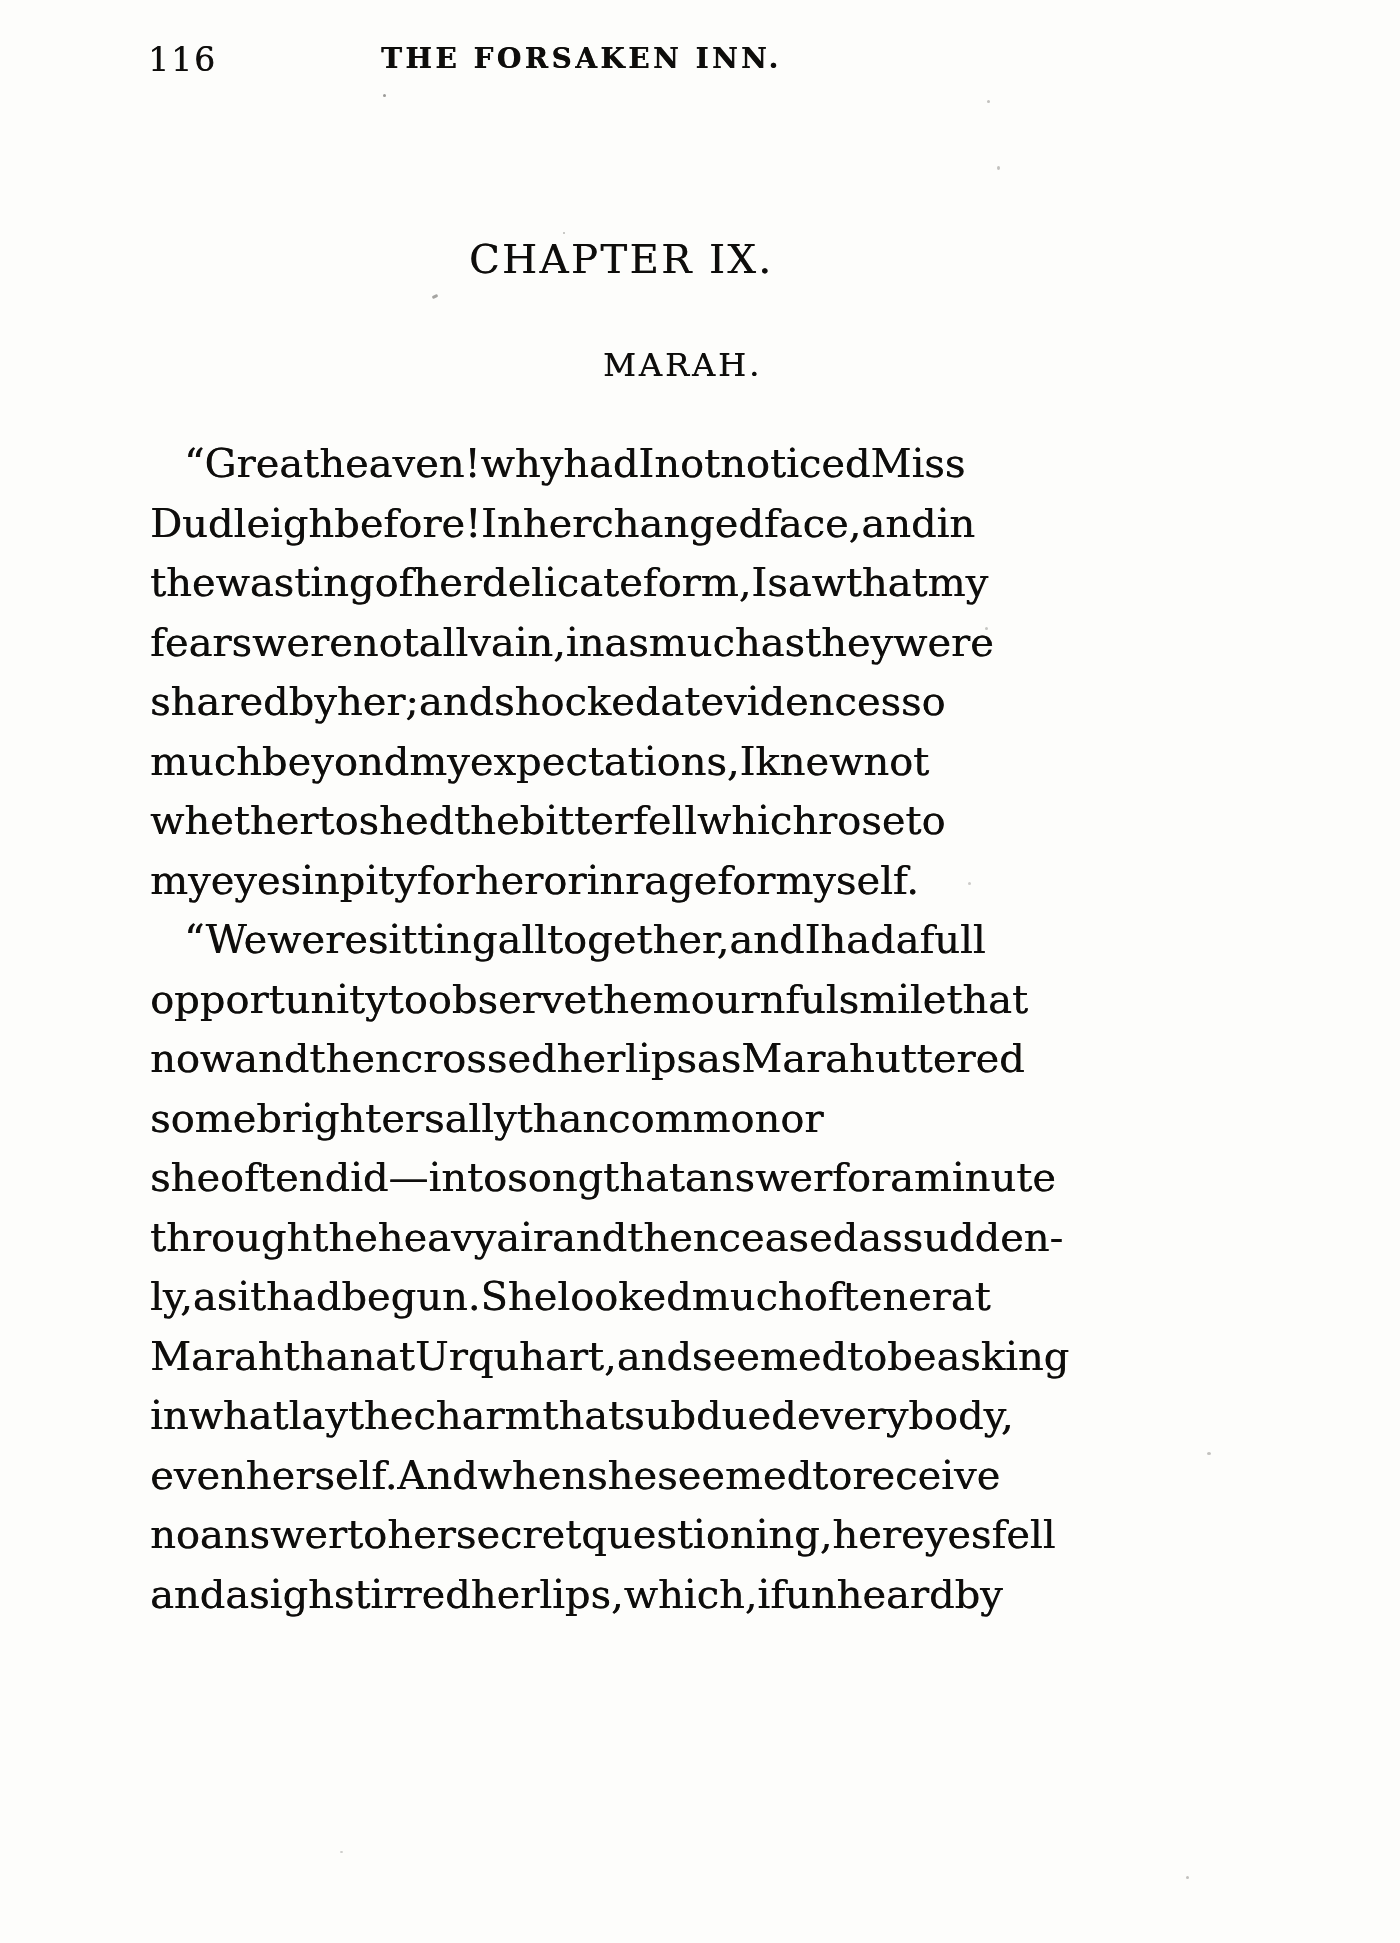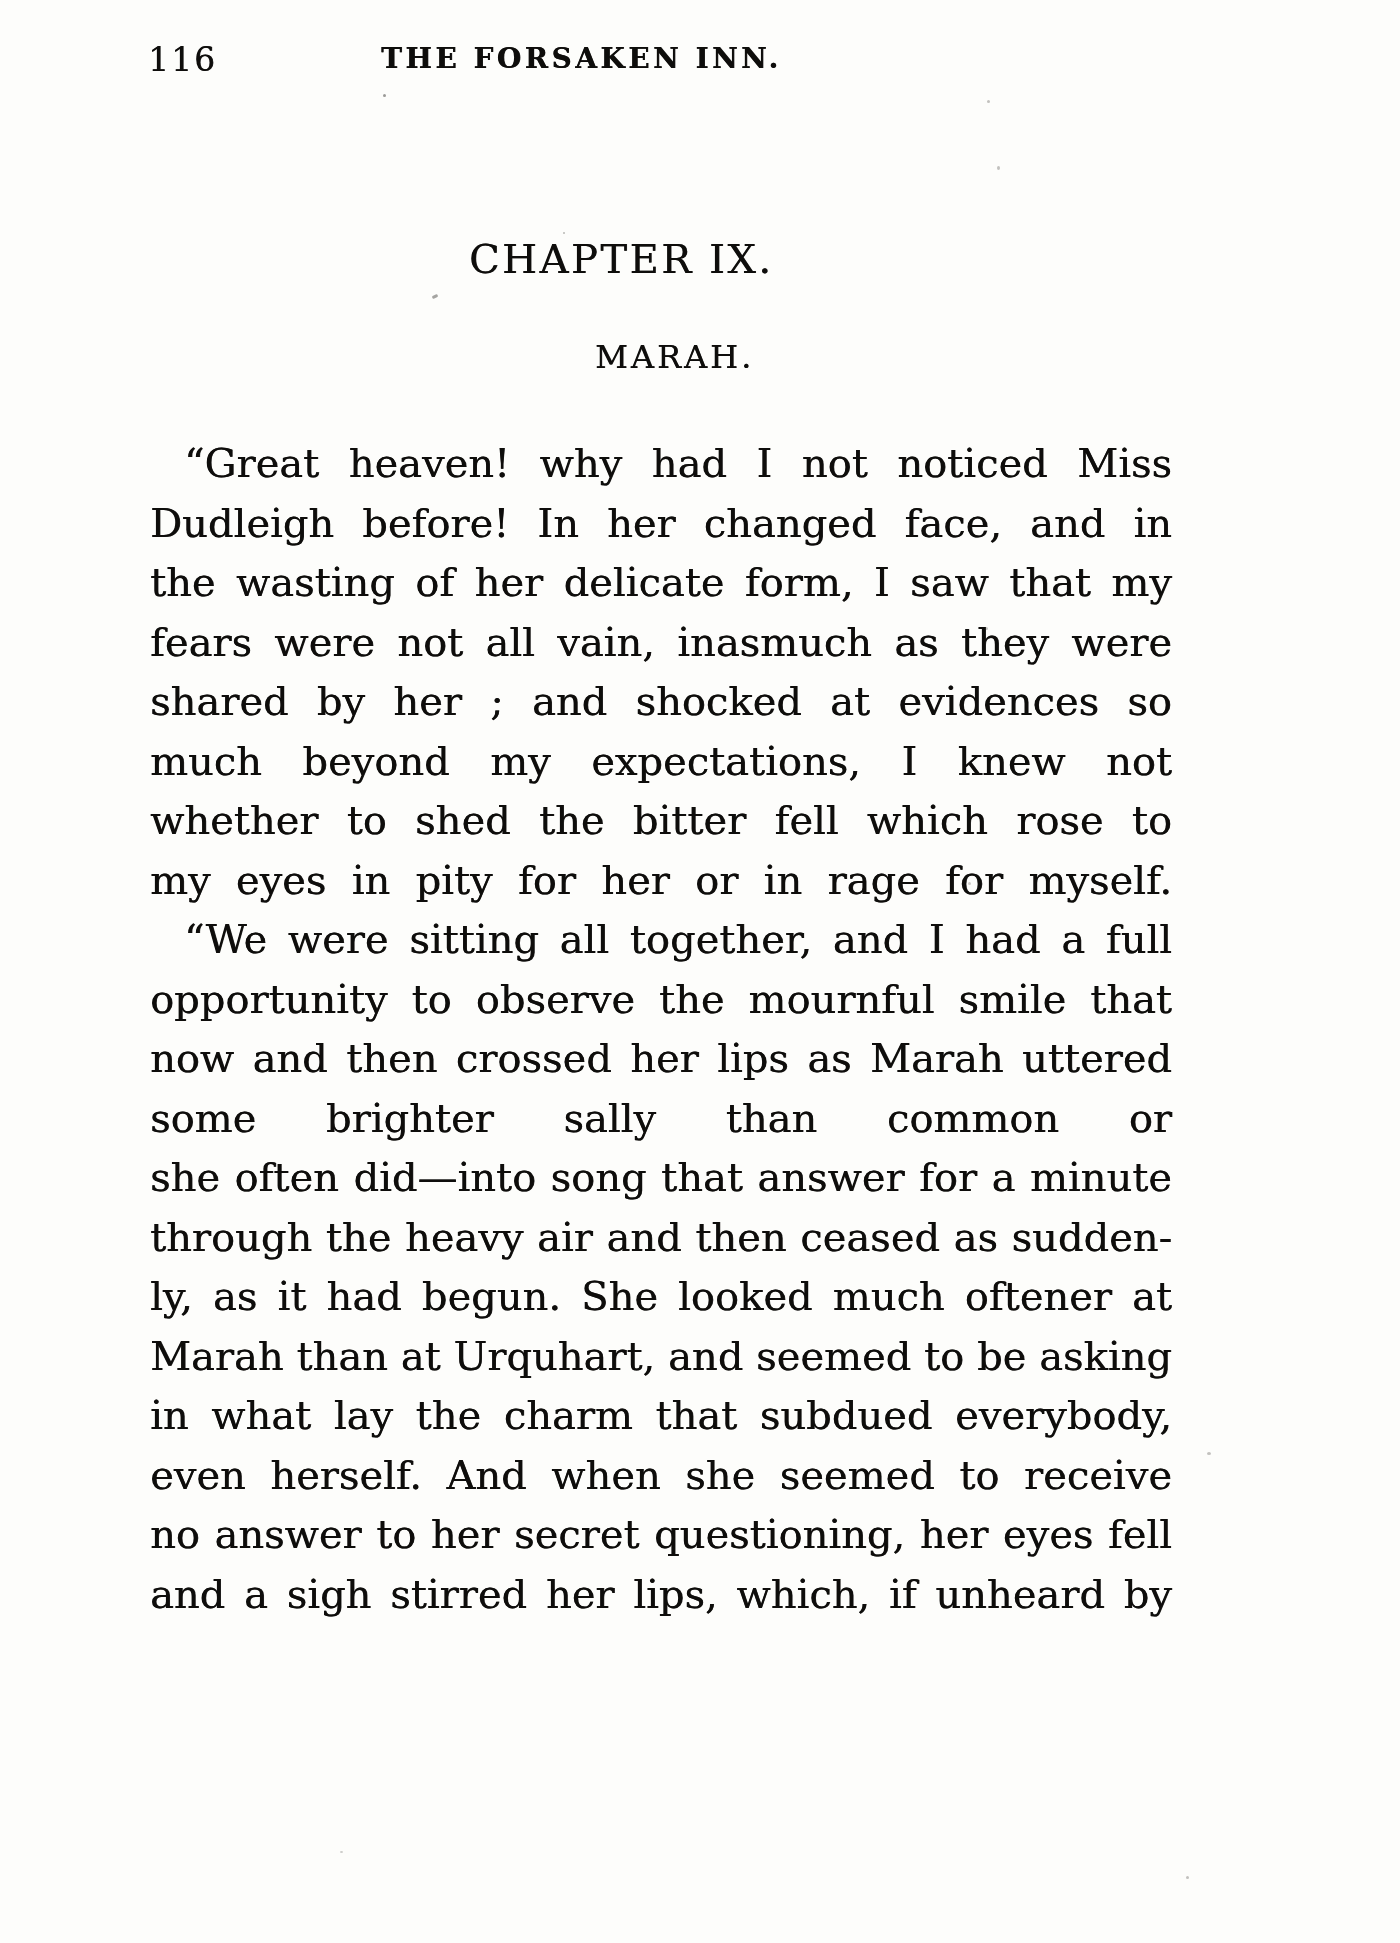--- a/index.html
+++ b/index.html
@@ -22,31 +22,31 @@
     position:absolute;left:381px;top:42px;
     font-size:28px;font-weight:bold;letter-spacing:3.5px;
     white-space:nowrap;
   }
   .chapter{
     position:absolute;left:465px;top:232px;margin:4px;
     font-size:40px;font-weight:normal;letter-spacing:2.5px;
     white-space:nowrap;
   }
   .subtitle{
-    position:absolute;left:595px;top:338px;margin:0;
+    position:absolute;left:595px;top:338px;margin:8px;
     font-size:32px;font-weight:normal;letter-spacing:3px;
     white-space:nowrap;
   }
   .bodytext{
     position:absolute;left:150px;top:434px;width:1022px;
     font-size:40px;
   }
   .para{margin:0;padding:0;}
   .line{
-    display:flex;justify-content:space-between;
+    display:flex;justify-content:flex-start;
     height:59.5px;line-height:59.5px;
     white-space:pre;
   }
   .line.indent{padding-left:34px;}
 
   
   .speck{position:absolute;background:#3a3833;border-radius:50%;}
   .s1{left:383px;top:94px;width:3px;height:3px;opacity:.5;}
   .s2{left:432px;top:295px;width:6px;height:3px;opacity:.45;border-radius:2px;transform:rotate(-25deg);}
   .s3{left:987px;top:100px;width:3px;height:3px;opacity:.3;}

